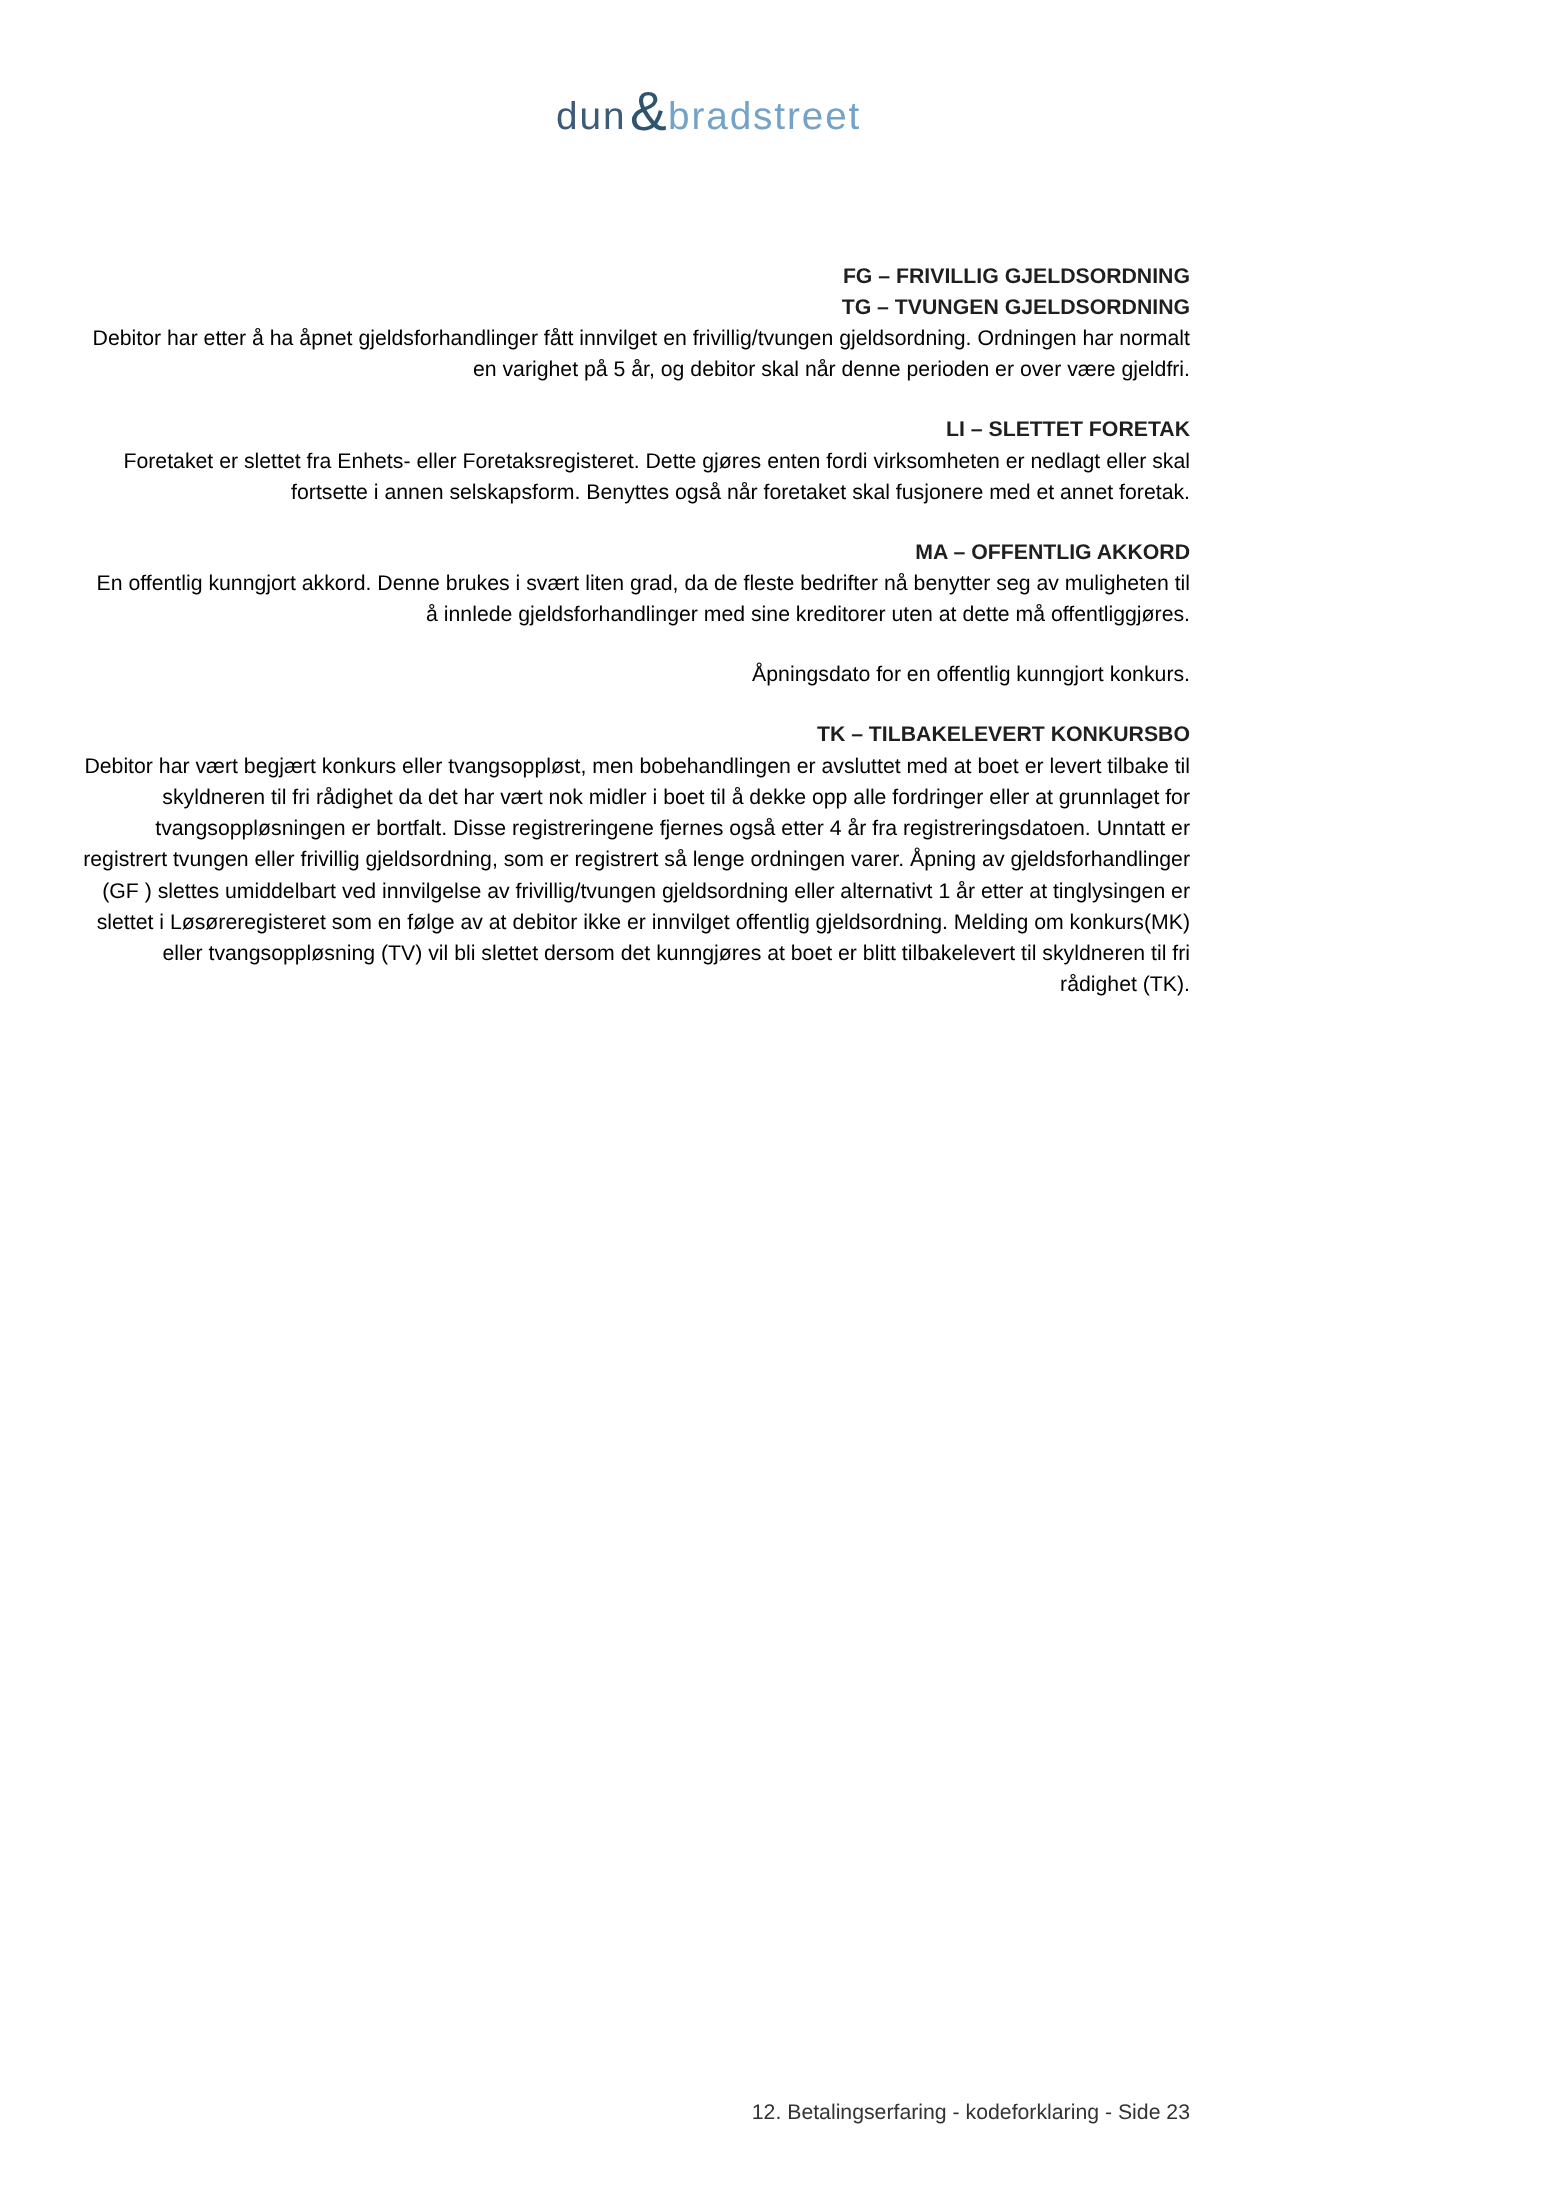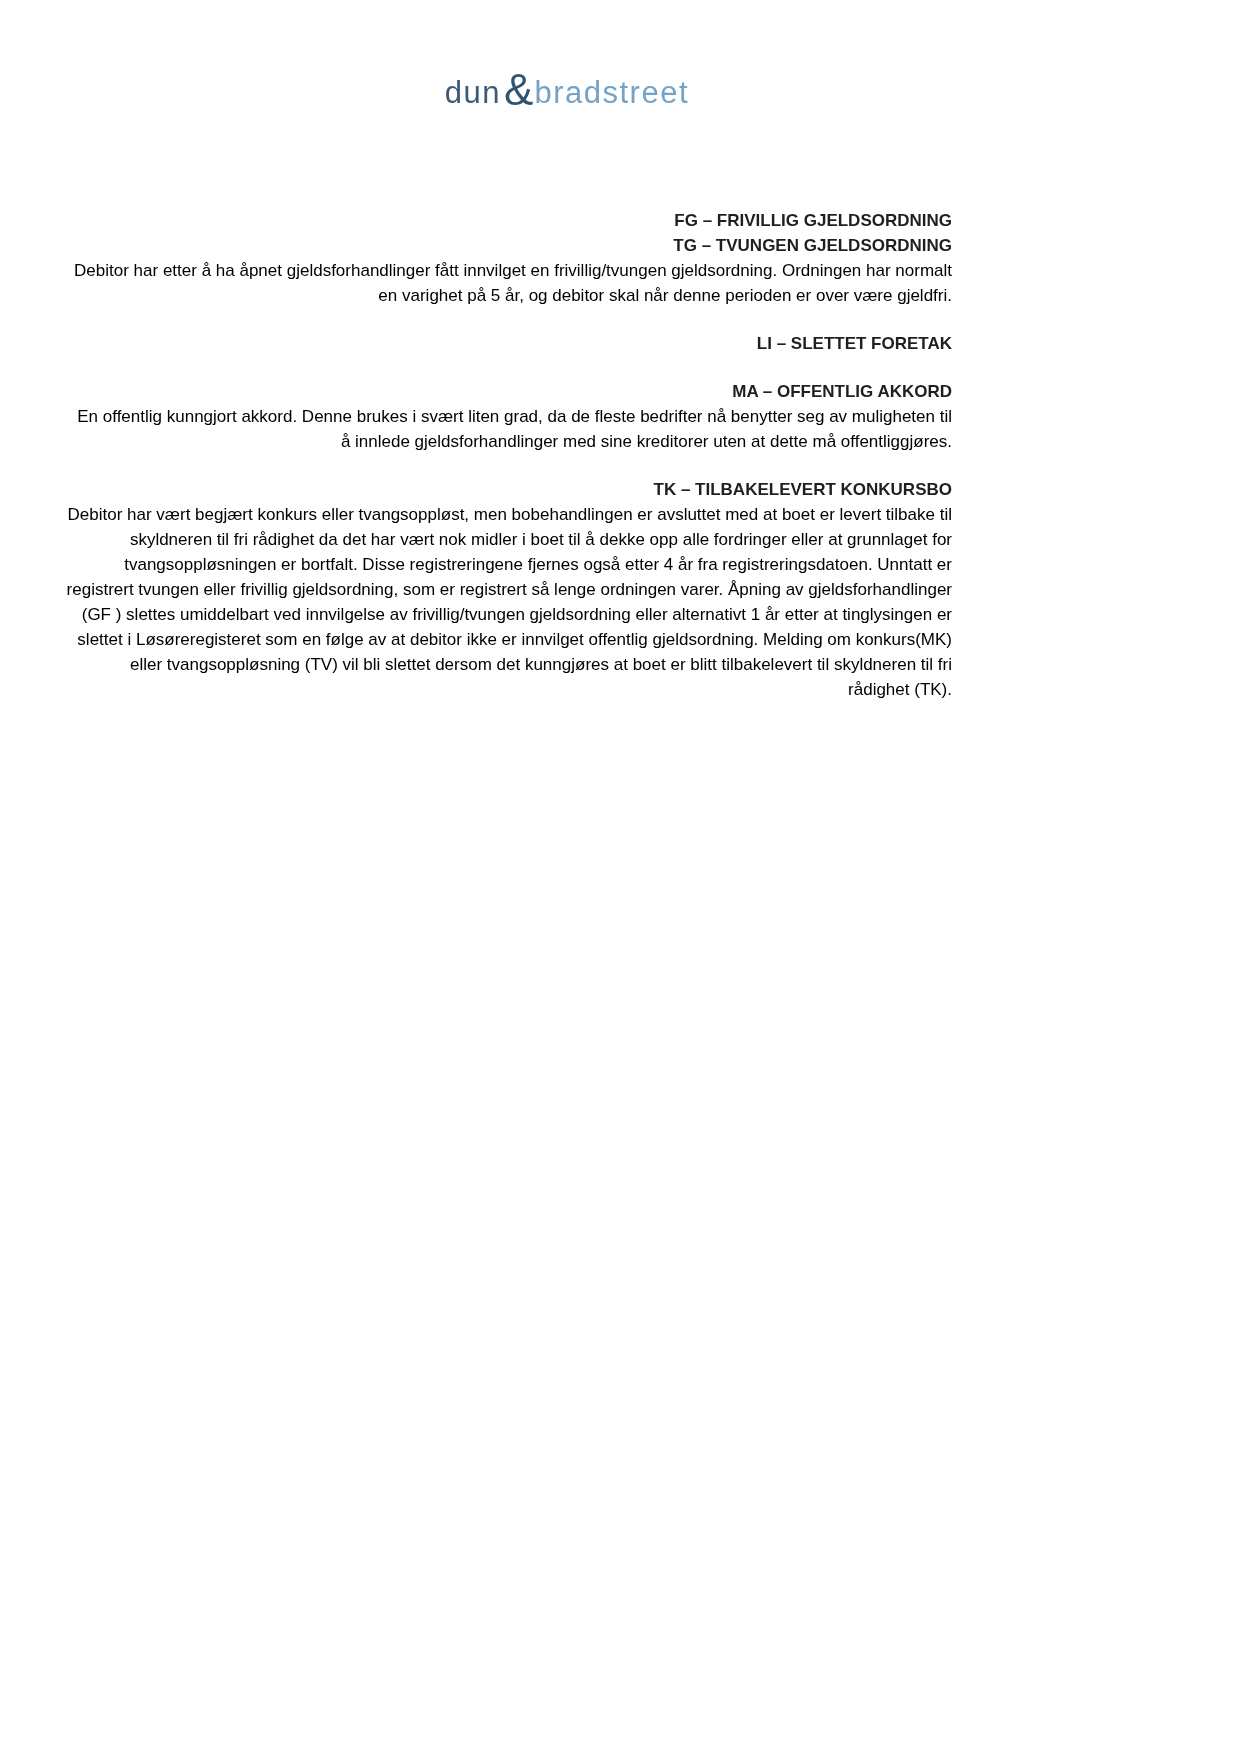--- a/index.html
+++ b/index.html
@@ -88,32 +88,37 @@
   <div class="content">
 
     <div class="section">
       <div class="heading">FG – FRIVILLIG GJELDSORDNING</div>
       <div class="heading">TG – TVUNGEN GJELDSORDNING</div>
       <div class="body-text">Debitor har etter å ha åpnet gjeldsforhandlinger fått innvilget en frivillig/tvungen gjeldsordning. Ordningen har normalt en varighet på 5 år, og debitor skal når denne perioden er over være gjeldfri.</div>
     </div>
 
     <div class="section">
       <div class="heading">LI – SLETTET FORETAK</div>
+      <div class="body-text">Foretaket er slettet fra Enhets- eller Foretaksregisteret. Dette gjøres enten fordi virksomheten er nedlagt eller skal fortsette i annen selskapsform. Benyttes også når foretaket skal fusjonere med et annet foretak.</div>
     </div>
 
     <div class="section">
       <div class="heading">MA – OFFENTLIG AKKORD</div>
       <div class="body-text">En offentlig kunngjort akkord. Denne brukes i svært liten grad, da de fleste bedrifter nå benytter seg av muligheten til å innlede gjeldsforhandlinger med sine kreditorer uten at dette må offentliggjøres.</div>
     </div>
 
     <div class="section">
+      <div class="body-text">Åpningsdato for en offentlig kunngjort konkurs.</div>
     </div>
 
 
     <div class="section">
       <div class="heading">TK – TILBAKELEVERT KONKURSBO</div>
       <div class="body-text">Debitor har vært begjært konkurs eller tvangsoppløst, men bobehandlingen er avsluttet med at boet er levert tilbake til skyldneren til fri rådighet da det har vært nok midler i boet til å dekke opp alle fordringer eller at grunnlaget for tvangsoppløsningen er bortfalt. Disse registreringene fjernes også etter 4 år fra registreringsdatoen. Unntatt er registrert tvungen eller frivillig gjeldsordning, som er registrert så lenge ordningen varer. Åpning av gjeldsforhandlinger (GF ) slettes umiddelbart ved innvilgelse av frivillig/tvungen gjeldsordning eller alternativt 1 år etter at tinglysingen er slettet i Løsøreregisteret som en følge av at debitor ikke er innvilget offentlig gjeldsordning. Melding om konkurs(MK) eller tvangsoppløsning (TV) vil bli slettet dersom det kunngjøres at boet er blitt tilbakelevert til skyldneren til fri rådighet (TK).</div>
     </div>
 
   </div>
 
+  <div class="footer">
+    <span>12. Betalingserfaring - kodeforklaring - Side 23</span>
+  </div>
 
 </div>
 
 </body></html>

